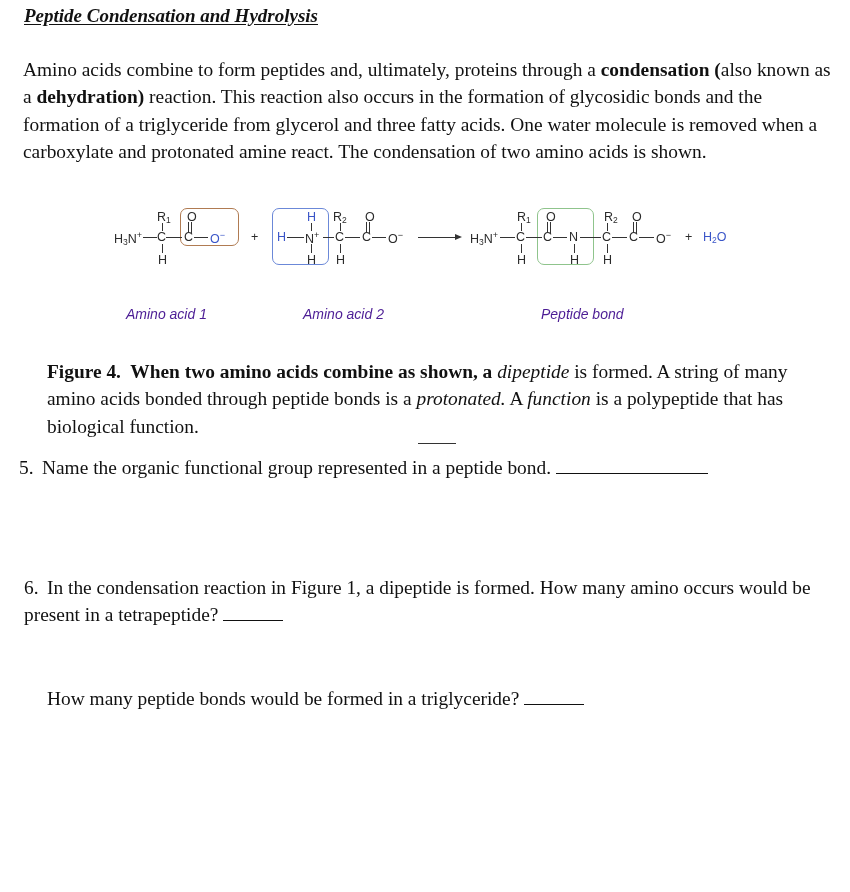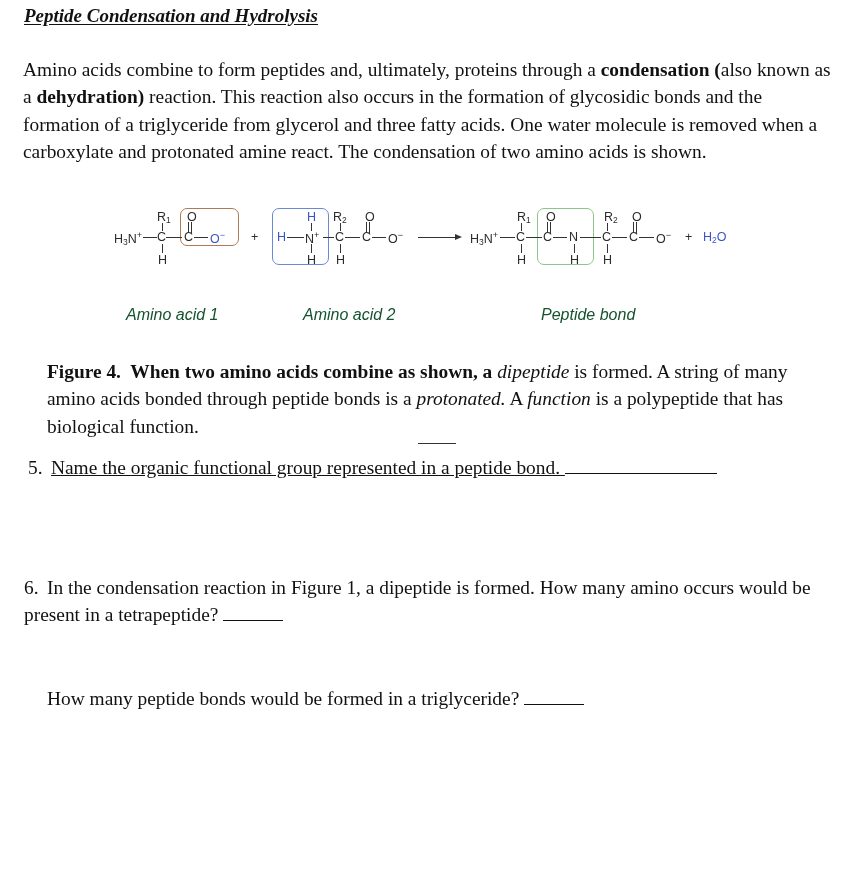--- a/index.html
+++ b/index.html
@@ -24,21 +24,21 @@
     .diagram { position: absolute; left: 0; top: 195px; width: 672px; height: 135px; }
     .chem {
       position: absolute; font-family: "Liberation Sans", "DejaVu Sans", sans-serif;
       font-size: 12.5px; color: #2b2b2b; white-space: nowrap; line-height: 1;
     }
     .chem sub { font-size: 8.5px; vertical-align: -2px; }
     .chem sup { font-size: 9px; vertical-align: 5px; }
     .blue { color: #3a55c8; }
     .caption {
       position: absolute; font-family: "Liberation Sans", "DejaVu Sans", sans-serif;
-      font-size: 16px; font-style: italic; color: #14532d; white-space: nowrap;
+      font-size: 14px; font-style: italic; color: #4c1d95; white-space: nowrap;
     }
     .box { position: absolute; border-radius: 7px; }
     .box-brown { border: 1.5px solid #b07b52; }
     .box-blue { border: 1.5px solid #6b88d8; }
     .box-green { border: 1.5px solid #8fc48c; }
     .hbond { position: absolute; height: 1.2px; background: #333; }
     .vbond { position: absolute; width: 1.2px; background: #333; }
     .dbl { position: absolute; width: 4px; height: 11px; border-left: 1.2px solid #333; border-right: 1.2px solid #333; box-sizing: border-box; }
     .arrow-line { position: absolute; height: 1.2px; background: #333; }
     .arrow-head { position: absolute; width: 0; height: 0; border-top: 3.5px solid transparent; border-bottom: 3.5px solid transparent; border-left: 7px solid #333; }
@@ -138,17 +138,17 @@
   <span class="chem" style="left:685px; top:36px;">+</span>
   <span class="chem blue" style="left:703px; top:36px;">H<sub>2</sub>O</span>
 
   <span class="caption" style="left:126px; top:111px;">Amino acid 1</span>
   <span class="caption" style="left:303px; top:111px;">Amino acid 2</span>
   <span class="caption" style="left:541px; top:111px;">Peptide bond</span>
 </div>
 
 <p class="fig-caption"><b>Figure 4.</b><span style="white-space:pre;font-weight:bold;">  When two amino acids combine as shown, a </span><i>dipeptide</i><span> is formed. A string of many amino acids bonded through peptide bonds is a </span><i>protonated.</i><span> A </span><i>function</i><span> is a polypeptide that has biological function.</span></p>
 
-<p class="q" style="left:28px; top:454px; width:800px;text-decoration:underline;"><span class="qnum">5.</span><span>Name the organic functional group represented in a peptide bond.</span> <span class="blank" style="width:152px;"></span></p>
+<p class="q" style="left:19px; top:454px; width:800px;"><span class="qnum">5.</span><span>Name the organic functional group represented in a peptide bond.</span> <span class="blank" style="width:152px;"></span></p>
 
 <p class="q" style="left:24px; top:574px; width:800px;"><span class="qnum">6.</span><span>In the condensation reaction in Figure 1, a dipeptide is formed. How many amino occurs would be present in a tetrapeptide?</span> <span class="blank" style="width:60px;"></span></p>
 
 <p class="q" style="left:47px; top:685px; width:780px;"><span>How many peptide bonds would be formed in a triglyceride?</span> <span class="blank" style="width:60px;"></span></p>
 
 </body></html>

